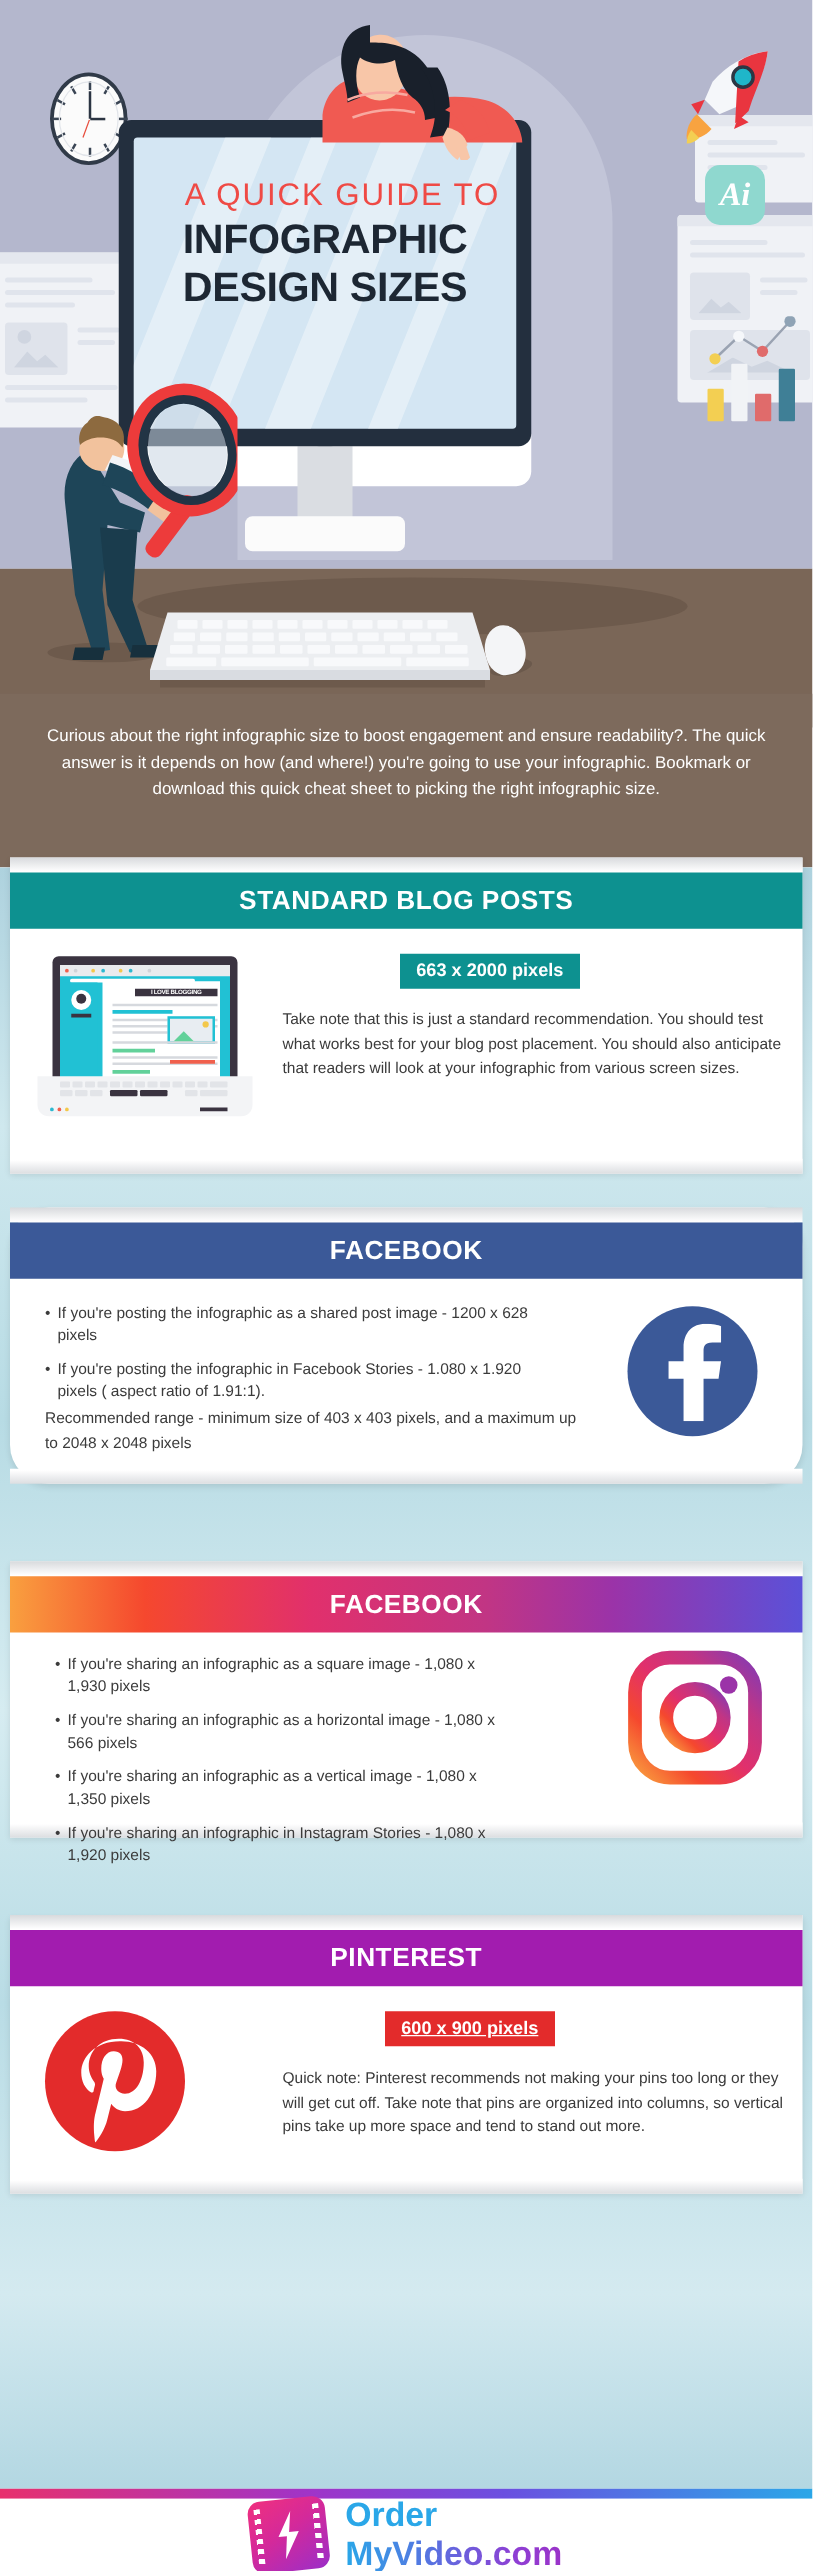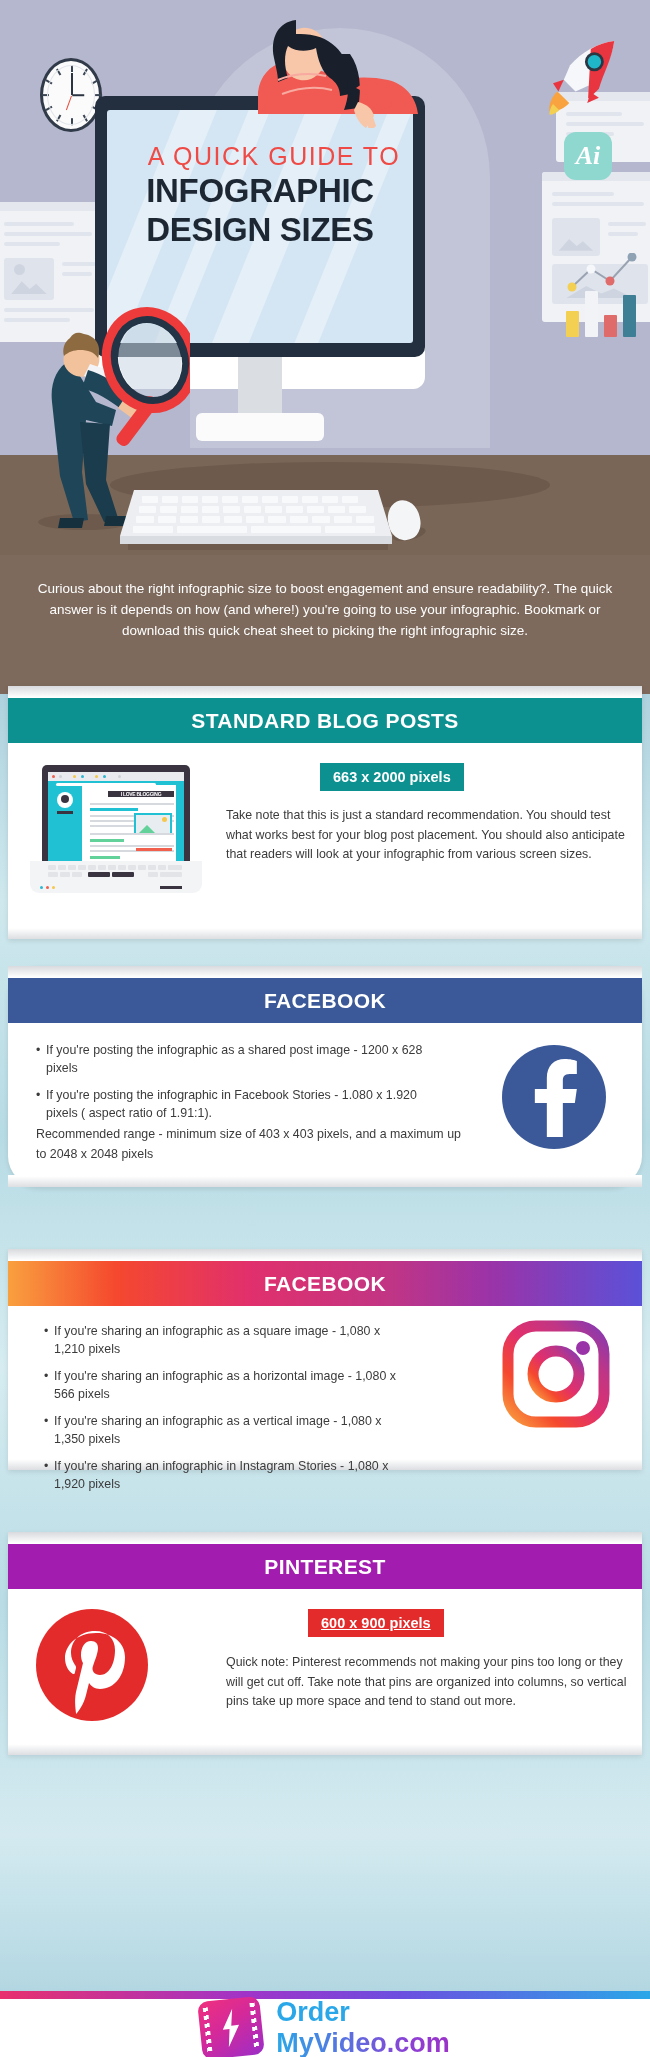--- a/index.html
+++ b/index.html
@@ -476,21 +476,21 @@
               <stop offset="75%" stop-color="#c13584"></stop>
               <stop offset="100%" stop-color="#833ab4"></stop>
             </linearGradient>
           </defs>
           <rect x="6" y="6" width="96" height="96" rx="28" ry="28" fill="none" stroke="url(#iggrad)" stroke-width="11"></rect>
           <circle cx="54" cy="54" r="23" fill="none" stroke="url(#iggrad)" stroke-width="11"></circle>
           <circle cx="81" cy="28" r="7" fill="#9b33a8"></circle>
         </svg>
       </div>
       <ul class="bullets" style="position:absolute; left:36px; top:16px; width:370px;">
-        <li>If you're sharing an infographic as a square image - 1,080 x 1,210 pixels</li>
+        <li>If you're sharing an infographic as a square image - 1,080 x 1,930 pixels</li>
         <li>If you're sharing an infographic as a horizontal image - 1,080 x 566 pixels</li>
         <li>If you're sharing an infographic as a vertical image - 1,080 x 1,350 pixels</li>
         <li>If you're sharing an infographic in Instagram Stories - 1,080 x 1,920 pixels</li>
       </ul>
     </div>
     <div class="card-foot"></div>
   </div>
 
   <div class="card" style="top:838px;">
     <div class="card-top"></div>

